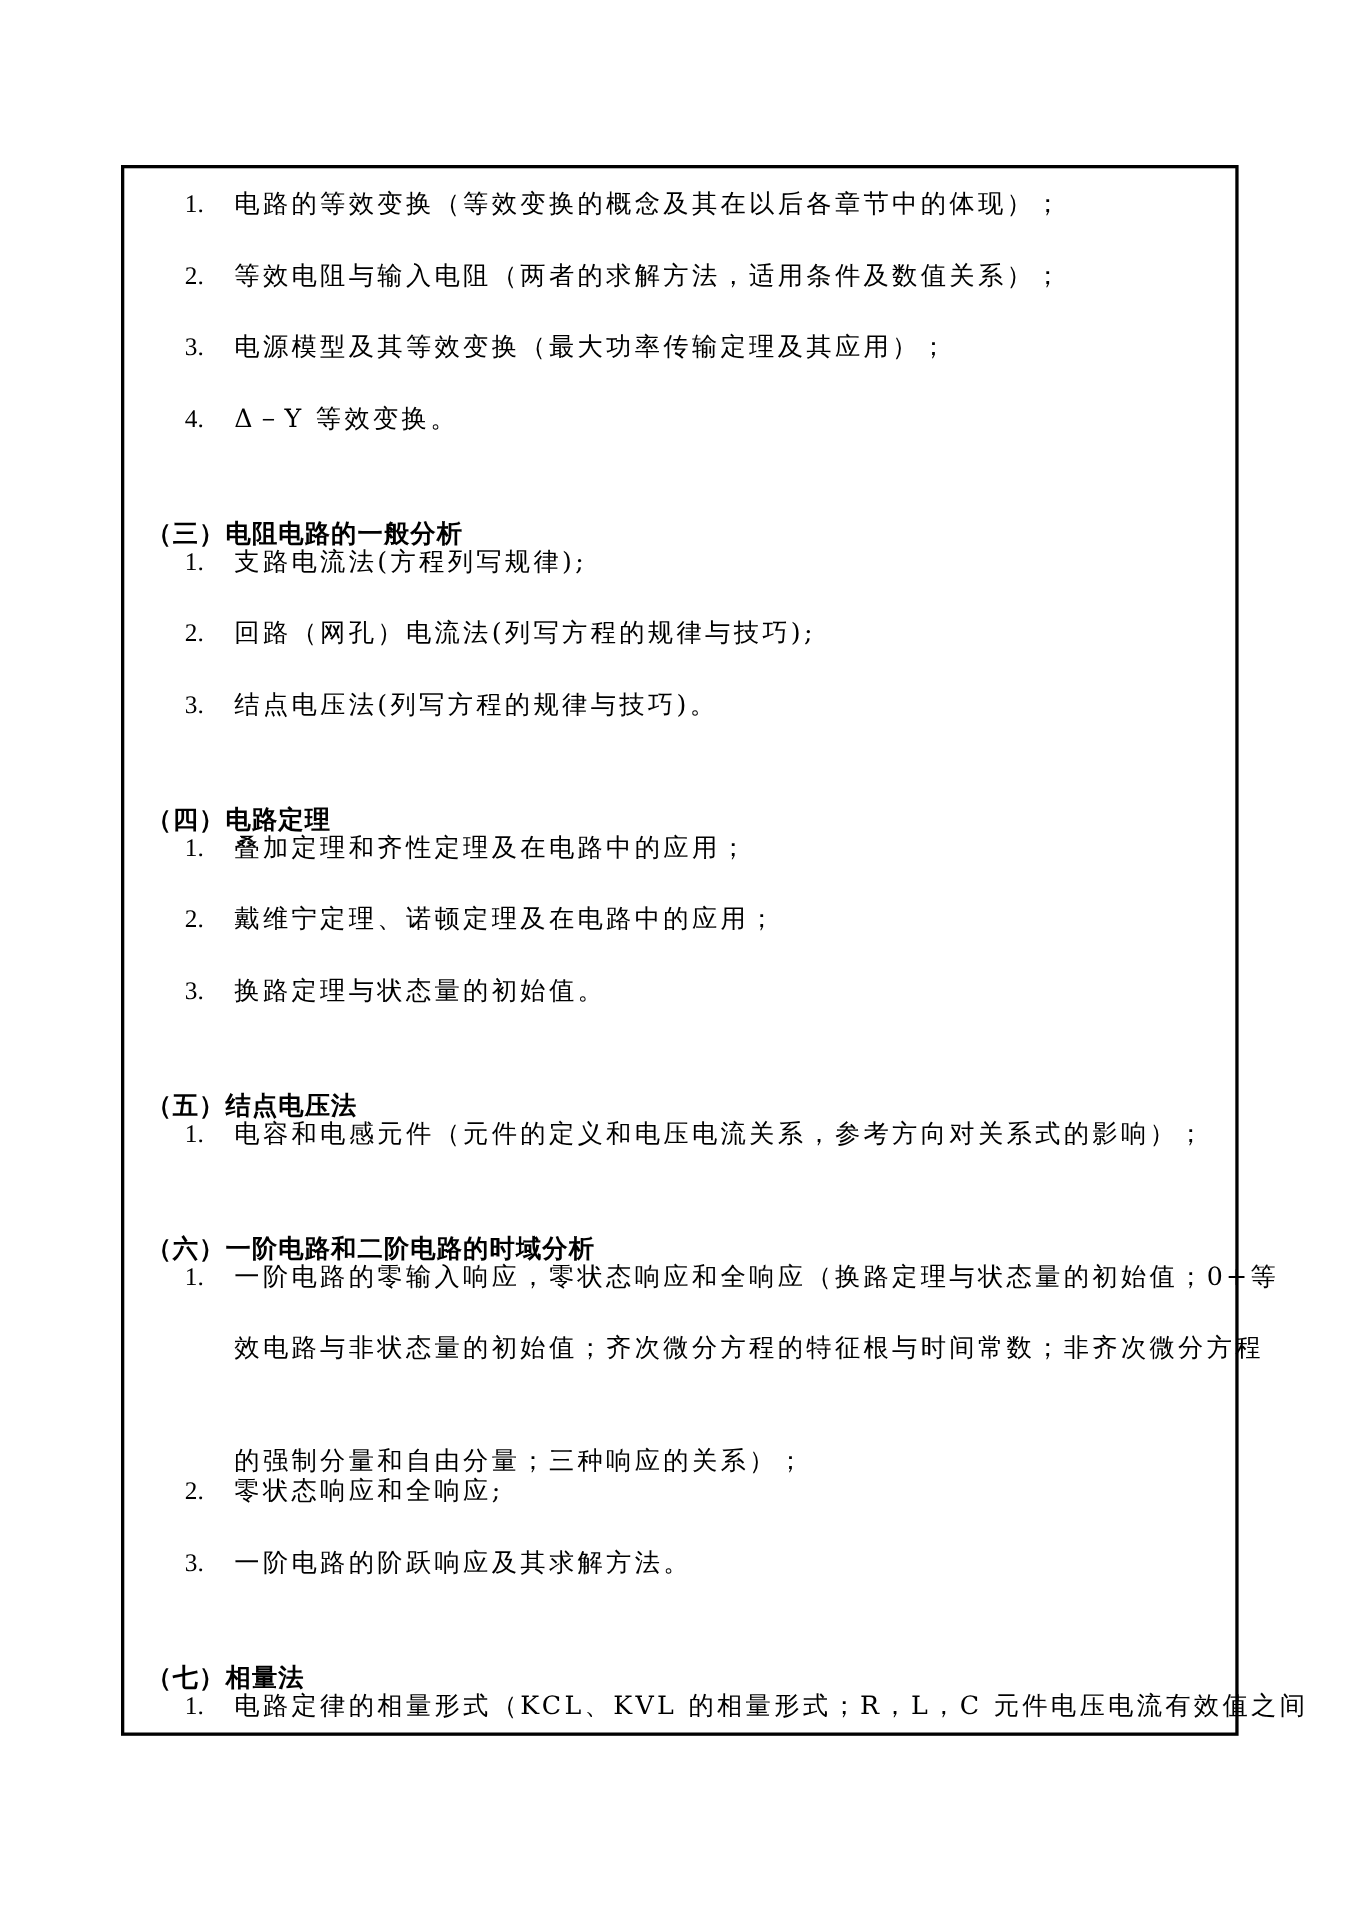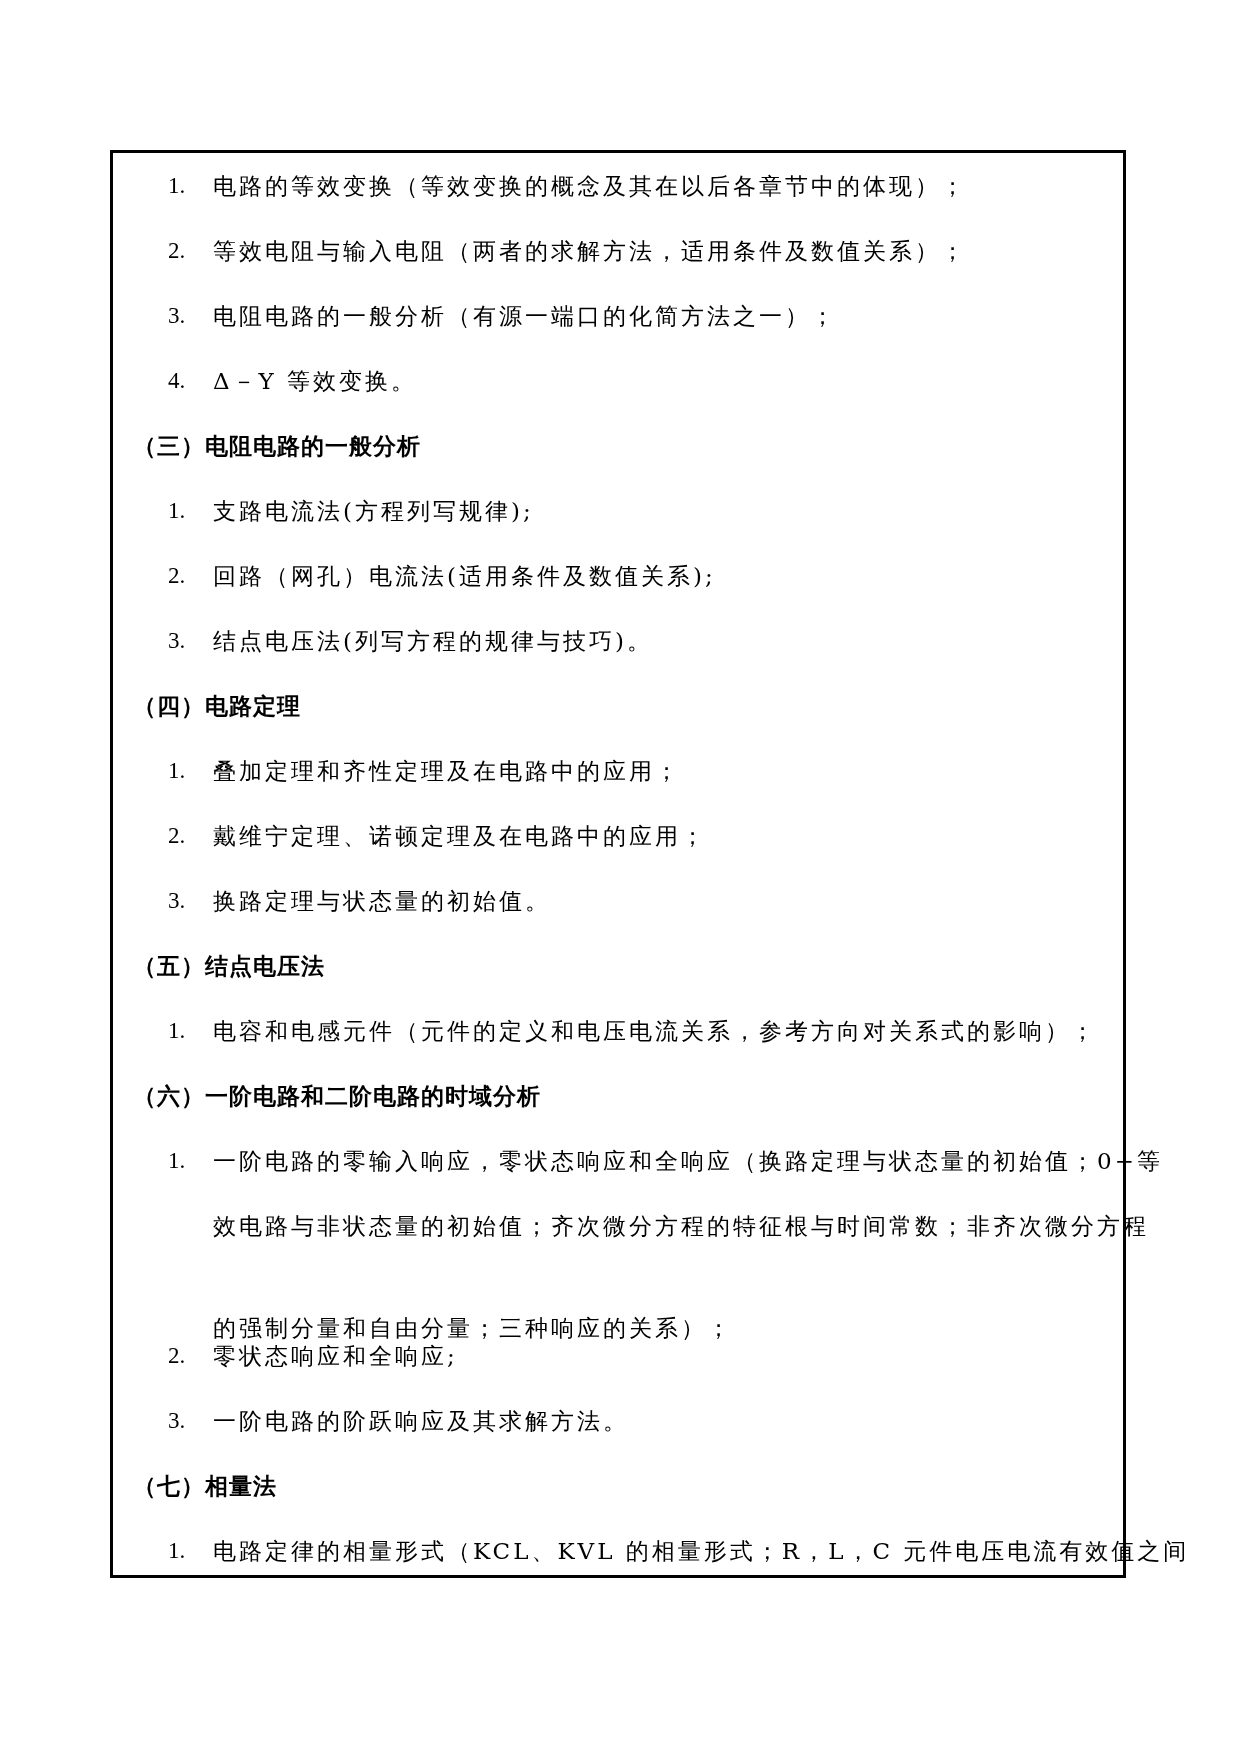--- a/index.html
+++ b/index.html
@@ -18,52 +18,52 @@
       position: absolute; white-space: nowrap;
       font-size: 23px; line-height: 30px; letter-spacing: 3px;
     }
     .num {
       position: absolute; left: 55px; width: 30px;
       font-family: "Liberation Serif", serif; letter-spacing: 0;
     }
     .txt { position: absolute; left: 100px; }
     .cont { left: 100px; }
     .heading {
-      left: 20px; font-weight: bold; letter-spacing: 1px;
+      left: 20px; font-weight: bold; letter-spacing: 1px; margin-top: 40px;
     }
   </style>
 </head>
 <body>
 
 <div class="frame">
   <div class="content">
     <div class="line" style="top:18px">
       <span class="num">1.</span>
       <span class="txt">电路的等效变换（等效变换的概念及其在以后各章节中的体现）；</span>
     </div>
     <div class="line" style="top:83px">
       <span class="num">2.</span>
       <span class="txt">等效电阻与输入电阻（两者的求解方法，适用条件及数值关系）；</span>
     </div>
     <div class="line" style="top:148px">
       <span class="num">3.</span>
-      <span class="txt">电阻电路的一般分析（有源一端口的化简方法之一）；</span>
+      <span class="txt">电源模型及其等效变换（最大功率传输定理及其应用）；</span>
     </div>
     <div class="line" style="top:213px">
       <span class="num">4.</span>
       <span class="txt">Δ－Y 等效变换。</span>
     </div>
     <div class="line heading" style="top:278px">（三）电阻电路的一般分析</div>
     <div class="line" style="top:343px">
       <span class="num">1.</span>
       <span class="txt">支路电流法(方程列写规律);</span>
     </div>
     <div class="line" style="top:408px">
       <span class="num">2.</span>
-      <span class="txt">回路（网孔）电流法(适用条件及数值关系);</span>
+      <span class="txt">回路（网孔）电流法(列写方程的规律与技巧);</span>
     </div>
     <div class="line" style="top:473px">
       <span class="num">3.</span>
       <span class="txt">结点电压法(列写方程的规律与技巧)。</span>
     </div>
     <div class="line heading" style="top:538px">（四）电路定理</div>
     <div class="line" style="top:603px">
       <span class="num">1.</span>
       <span class="txt">叠加定理和齐性定理及在电路中的应用；</span>
     </div>

